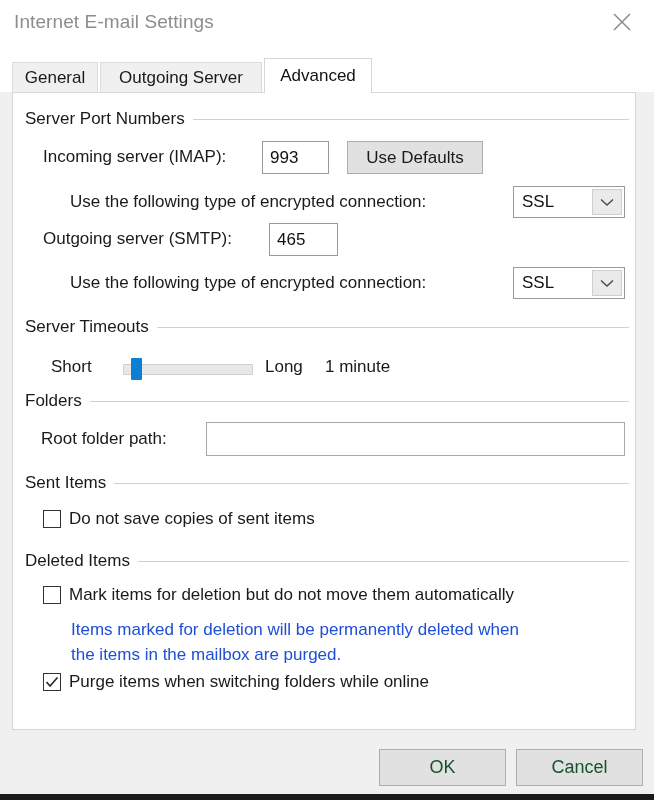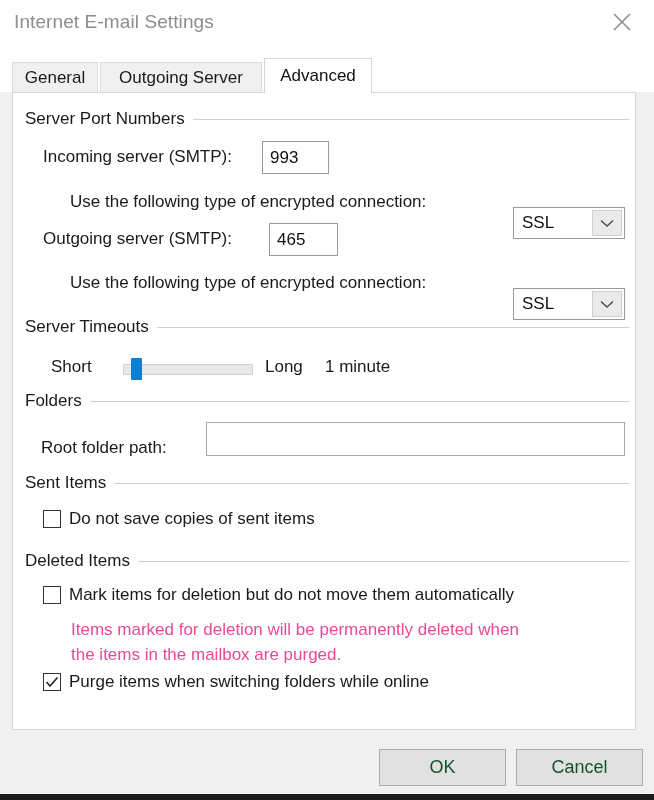--- a/index.html
+++ b/index.html
@@ -154,21 +154,20 @@
 
   
   .combo {
     position: absolute;
     box-sizing: border-box;
     background: #ffffff;
     border: 1px solid #9a9a9a;
     display: flex;
     align-items: stretch;
     cursor: pointer;
-    margin-top: 21px;
   }
   .combo-value {
     flex: 1;
     display: flex;
     align-items: center;
     padding-left: 8px;
     font-size: 17px;
     color: #111;
   }
   .combo-arrow {
@@ -222,21 +221,21 @@
   }
   .cblabel {
     font-size: 17px;
     color: #1a1a1a;
     margin-left: 8px;
     line-height: 22px;
   }
   .helptext {
     position: absolute;
     font-size: 17px;
-    color: #ec4899;
+    color: #1d4ed8;
     line-height: 25px;
     white-space: pre-line;
   }
 
   
   .footer-btn {
     position: absolute;
     box-sizing: border-box;
     background: #e1e1e1;
     border: 1px solid #adadad;
@@ -282,22 +281,25 @@
     <div class="tab active" style="left:264px; width:108px;">
       <span>Advanced</span>
     </div>
   </div>
 
   <div class="panel">
 
     <div class="group-label" style="left:12px; top:16px;">Server Port Numbers</div>
     <div class="group-line" style="left:12px; top:26px; width:604px;"></div>
 
-    <div class="fieldlabel" style="left:30px; top:54px;">Incoming server (SMTP):</div>
+    <div class="fieldlabel" style="left:30px; top:54px;">Incoming server (IMAP):</div>
     <input class="textbox" style="left: 249px; top: 48px; width: 67px; height: 33px;" type="text" value="993">
+    <div class="btn" style="left:334px; top:48px; width:136px; height:33px;">
+      <span>Use Defaults</span>
+    </div>
 
     <div class="fieldlabel" style="left:57px; top:99px;">Use the following type of encrypted connection:</div>
     <div class="combo" style="left:500px; top:93px; width:112px; height:32px;">
       <div class="combo-value">SSL</div>
       <div class="combo-arrow">
         <svg width="14" height="9" viewBox="0 0 14 9" aria-hidden="true">
           <polyline points="1,1.5 7,7 13,1.5" fill="none" stroke="#4a4a4a" stroke-width="1.4"></polyline>
         </svg>
       </div>
     </div>
@@ -320,21 +322,21 @@
 
     <div class="fieldlabel" style="left:38px; top:264px;">Short</div>
     <div class="slider-track" style="left:110px; top:271px; width:130px; height:11px;"></div>
     <div class="slider-thumb" style="left:118px; top:265px; width:11px; height:22px;"></div>
     <div class="fieldlabel" style="left:252px; top:264px;">Long</div>
     <div class="fieldlabel" style="left:312px; top:264px;text-align:right;">1 minute</div>
 
     <div class="group-label" style="left:12px; top:298px;">Folders</div>
     <div class="group-line" style="left:12px; top:308px; width:604px;"></div>
 
-    <div class="fieldlabel" style="left:28px; top:345px;">Root folder path:</div>
+    <div class="fieldlabel" style="left:28px; top:336px;">Root folder path:</div>
     <input class="textbox" style="left: 193px; top: 329px; width: 419px; height: 34px; border-color: rgb(168, 168, 168);" type="text" value="">
 
     <div class="group-label" style="left:12px; top:380px;">Sent Items</div>
     <div class="group-line" style="left:12px; top:390px; width:604px;"></div>
 
     <div class="cbrow" style="left:30px; top:415px;">
       <span class="cbbox"></span>
       <span class="cblabel">Do not save copies of sent items</span>
     </div>
 

